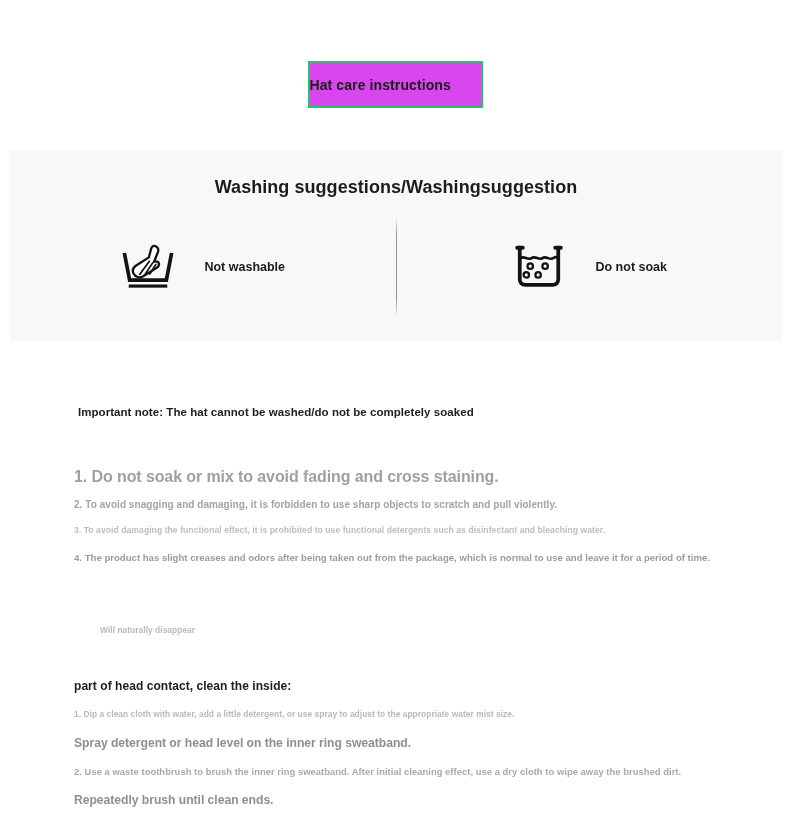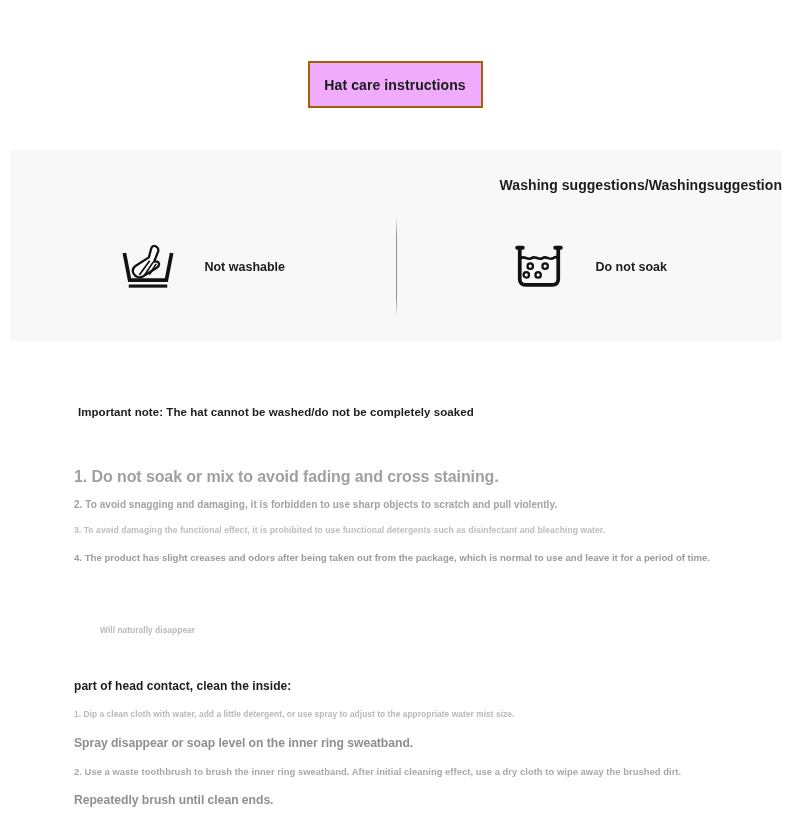--- a/index.html
+++ b/index.html
@@ -19,27 +19,26 @@
   
   .title-wrap {
     position: absolute;
     left: 0;
     top: 61px;
     width: 790px;
     display: flex;
     justify-content: center;
   }
   .title-box {
-    border: 2px solid #a16207;
-    background: #f0abfc;
+    border: 2px solid #22c55e;
+    background: #d946ef;
     width: 171px;
     height: 43px;
     display: flex;
     align-items: center;
-    justify-content: center;
   }
   .title-text {
     font-size: 14px;
     font-weight: bold;
     color: #1a1a1a;
     letter-spacing: .1px;
     white-space: nowrap;
   }
 
   
@@ -49,22 +48,22 @@
     top: 150px;
     width: 772px;
     height: 191px;
     background: #f8f8f8;
   }
   .wash-heading {
     position: absolute;
     left: 0;
     top: 27px;
     width: 772px;
-    text-align: right;
-    font-size: 14px;
+    text-align: center;
+    font-size: 18px;
     font-weight: bold;
     color: #1c1c1c;
     letter-spacing: .05px;
   }
   .icon-row {
     position: absolute;
     left: 0;
     top: 62px;
     width: 772px;
     height: 110px;
@@ -261,21 +260,21 @@
   <div style="height:44px"></div>
 
   <p class="sec-head">part of head contact, clean the inside:</p>
 
   <div style="height:16px"></div>
 
   <p class="ln xs-faint">1. Dip a clean cloth with water, add a little detergent, or use spray to adjust to the appropriate water mist size.</p>
 
   <div style="height:17px"></div>
 
-  <p class="ln md-gray">Spray disappear or soap level on the inner ring sweatband.</p>
+  <p class="ln md-gray">Spray detergent or head level on the inner ring sweatband.</p>
 
   <div style="height:16px"></div>
 
   <p class="ln sm-gray2">2. Use a waste toothbrush to brush the inner ring sweatband. After initial cleaning effect, use a dry cloth to wipe away the brushed dirt.</p>
 
   <div style="height:16px"></div>
 
   <p class="ln md-gray">Repeatedly brush until clean ends.</p>
 
 </div>

